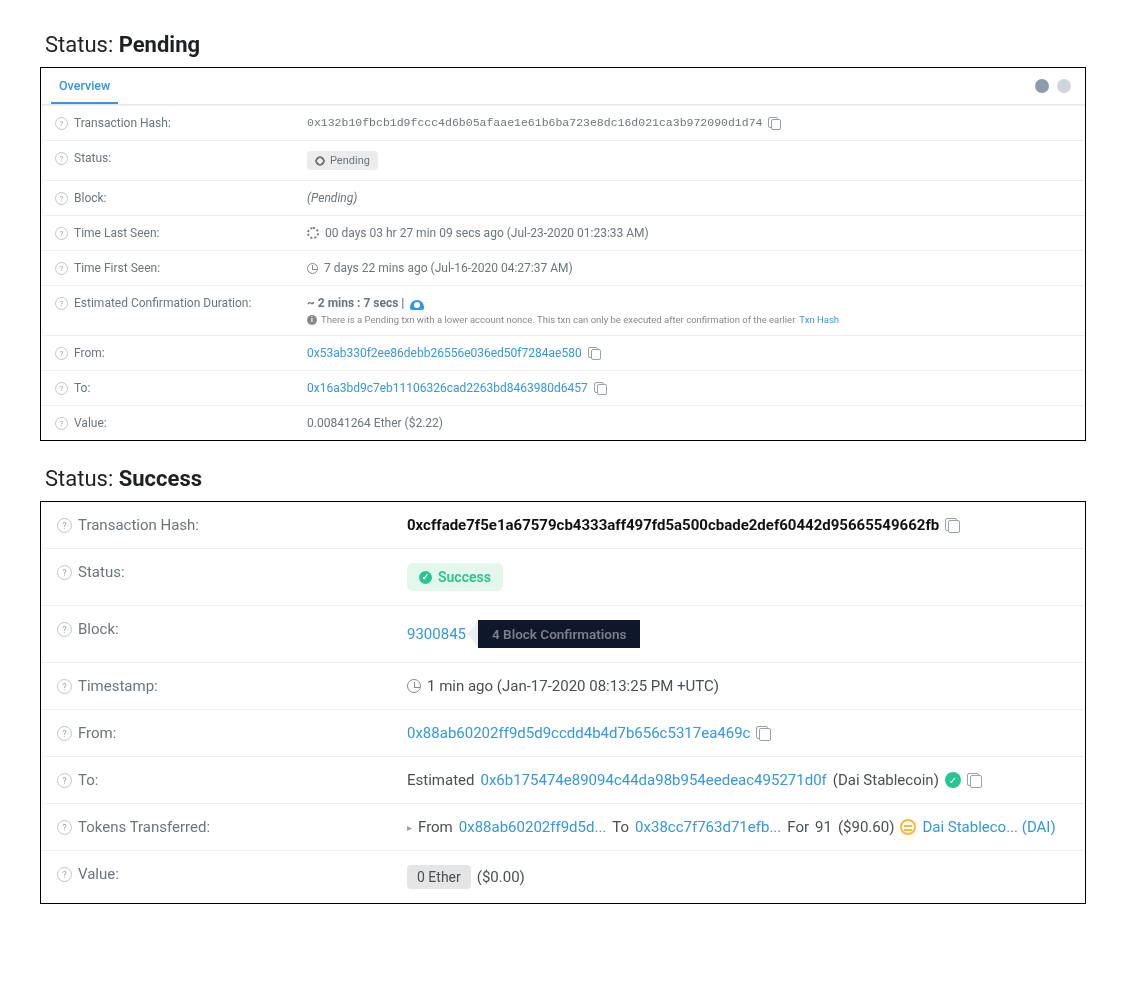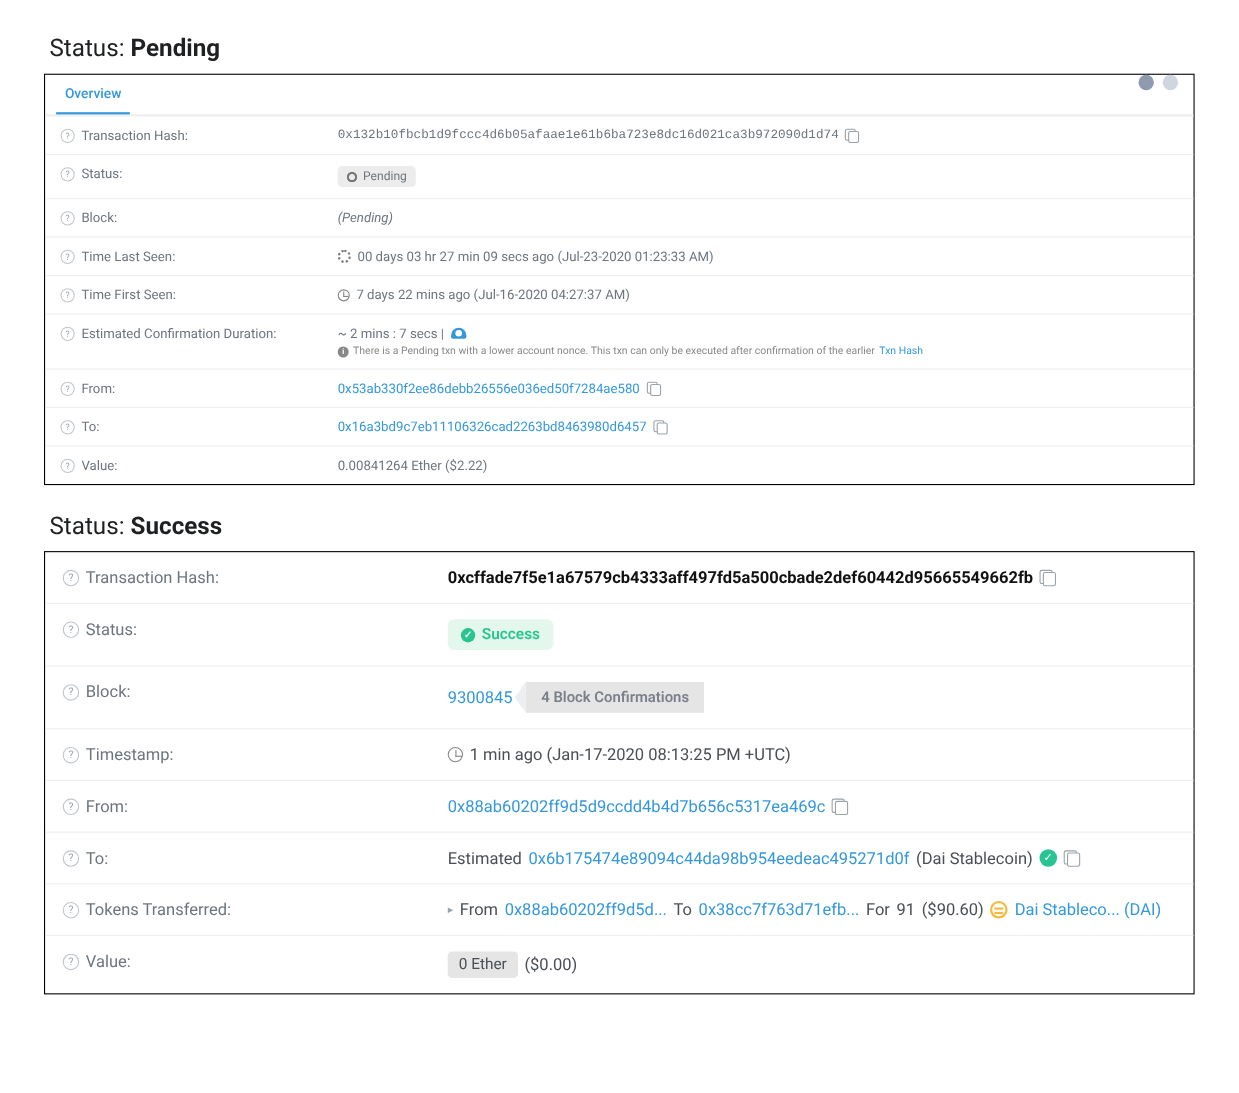--- a/index.html
+++ b/index.html
@@ -16,20 +16,21 @@
     margin: 12px 0 10px 5px;
   }
   .section-title b { font-weight: 700; }
   .card {
     border: 1.5px solid #000;
     margin-bottom: 25px;
     background: #fff;
   }
   .tab-row {
     display: flex;
+    align-items: center;
     border-bottom: 1px solid #e6e8ec;
     padding: 0 10px 0 10px;
   }
   .tab {
     padding: 10px 8px 9px;
     font-size: 12.5px;
     color: #3498db;
     border-bottom: 2px solid #3498db;
     font-weight: 500;
   }
@@ -126,21 +127,21 @@
     background: #e3f7ec; color: #28c591;
     padding: 6px 12px; border-radius: 6px; font-size: 14px; font-weight: 600;
     display: inline-flex; align-items: center; gap: 6px;
   }
   .check-circle {
     width: 13px; height: 13px; border-radius: 50%; background: #28c591;
     display: inline-flex; align-items: center; justify-content: center;
     color: #fff; font-size: 9px;
   }
   .conf-badge {
-    background: #e5e5e5; color: #78808a; padding: 6px 14px;
+    background: #0f172a; color: #78808a; padding: 6px 14px;
     font-size: 13.5px; font-weight: 600;
     position: relative; margin-left: 6px;
   }
   .conf-badge::before{
     content:"";position:absolute;left:-10px;top:0;border-top:14px solid transparent;
     border-bottom:14px solid transparent;border-right:10px solid #eceef1;
   }
   .big .copy-icon { width: 15px; height: 15px; }
   .big .copy-icon::before,.big .copy-icon::after{width:10px;height:11px;}
   .big .clock{width:14px;height:14px;}
@@ -228,21 +229,21 @@
         <span>7 days 22 mins ago (Jul-16-2020 04:27:37 AM)</span>
       </div>
   </div>
 
   <div class="row">
     <div class="label">
         <span class="help-icon">?</span>
         <span>Estimated Confirmation Duration:</span>
       </div>
     <div class="value" style="display:block;">
-      <div style="display:flex;align-items:center;gap:6px;">
+      <div style="display:flex;align-items:flex-end;gap:6px;font-weight:bold;">
         <span>~ 2 mins : 7 secs |</span>
         <span class="gauge"></span>
       </div>
       <div class="note-line">
         <span class="info-dot">i</span>
         <span>There is a Pending txn with a lower account nonce. This txn can only be executed after confirmation of the earlier</span>
         <span class="link">Txn Hash</span>
       </div>
     </div>
   </div>

